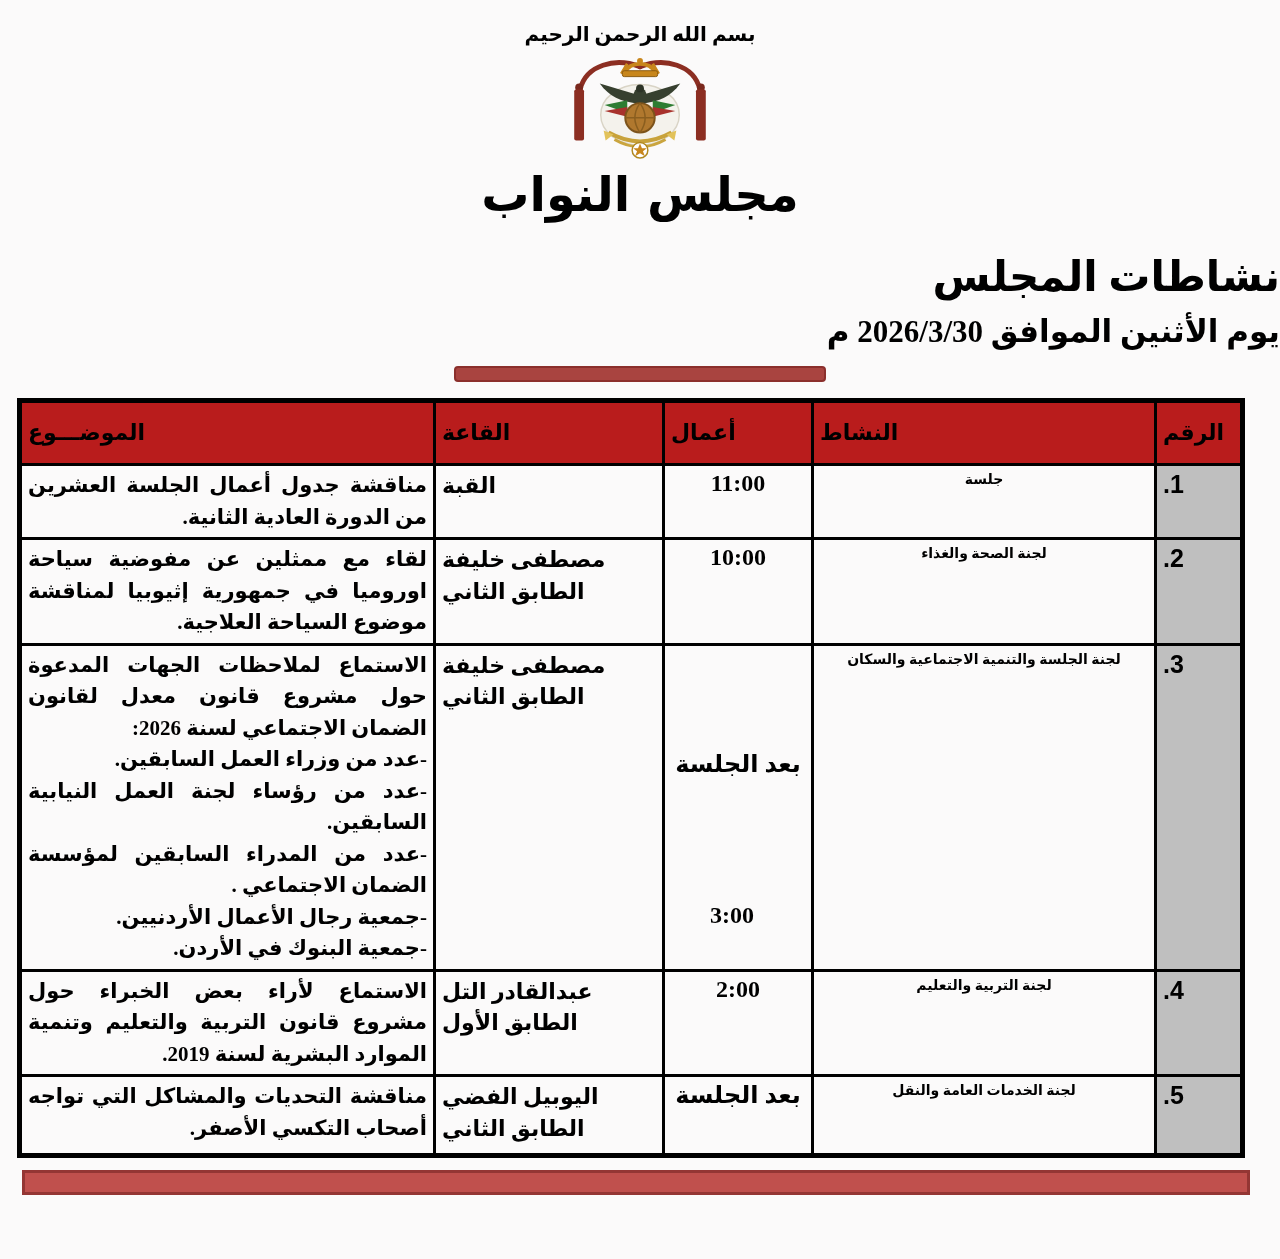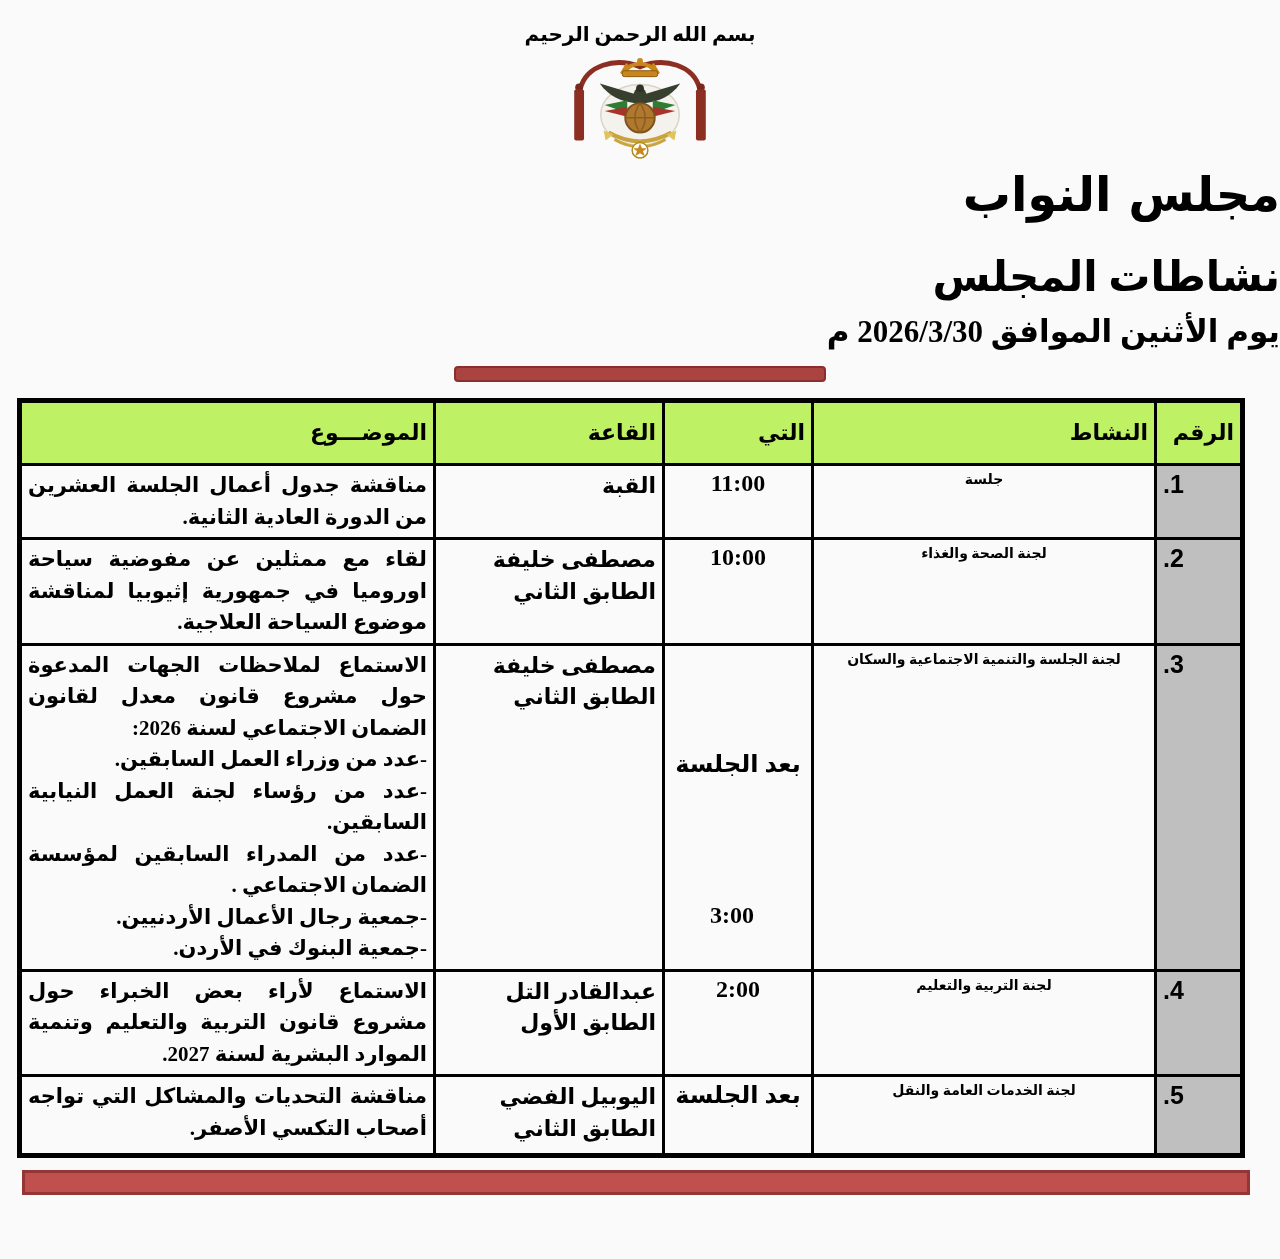--- a/index.html
+++ b/index.html
@@ -12,21 +12,21 @@
   .page{position:relative;width:1280px;height:1259px;}
 
   .bismillah{
     padding-top:22px;text-align:center;
     font-size:20px;font-weight:bold;
   }
 
   .crest{display:block;margin:10px auto 0;width:180px;height:108px;}
 
   .logo-text{
-    font-size:48px;font-weight:bold;
+    text-align:center;font-size:48px;font-weight:bold;
     font-family:"DejaVu Sans","Liberation Sans",sans-serif;
     margin-top:2px;letter-spacing:-1px;
   }
 
   .title{
     text-align:right;font-size:42px;font-weight:bold;margin-top:30px;
   }
   .date-line{
     text-align:right;font-size:31px;font-weight:bold;margin-top:12px;
   }
@@ -41,34 +41,34 @@
     direction:rtl;
     border:5px solid #000;
   }
   .schedule th,.schedule td{
     border:3px solid #000;
     vertical-align:top;
     padding:4px 6px;
     overflow:hidden;
   }
   .schedule th{
-    background:#bef264;
-    font-size:22px;font-weight:bold;text-align:right;vertical-align:middle;
+    background:#b91c1c;
+    font-size:22px;font-weight:bold;text-align:left;vertical-align:middle;
     height:52px;
   }
   .num-cell{
     background:#bfbfbf;
     font-family:"Liberation Sans","DejaVu Sans",sans-serif;
     font-size:25px;font-weight:bold;
     text-align:left;direction:rtl;
     padding:6px 4px 0 8px;
   }
   .act-cell{text-align:center;font-size:14px;font-weight:bold;line-height:1.45;padding-top:8px;}
   .time-cell{text-align:center;font-size:24px;font-weight:bold;padding-top:8px;}
-  .hall-cell{text-align:right;font-size:22px;font-weight:bold;line-height:1.45;white-space:pre-line;padding-top:8px;}
+  .hall-cell{text-align:left;font-size:22px;font-weight:bold;line-height:1.45;white-space:pre-line;padding-top:8px;}
   .subj-cell{
     text-align:justify;text-justify:inter-word;
     font-size:21px;font-weight:bold;line-height:1.5;
     white-space:pre-line;padding:4px 8px;
   }
   .time-cell-r3{position:relative;text-align:center;font-size:24px;font-weight:bold;}
   .time-cell-r3 .t1{position:absolute;top:104px;left:0;right:0;text-align:center;}
   .time-cell-r3 .t2{position:absolute;top:256px;left:0;right:12px;text-align:center;}
 
   .bar-bottom{
@@ -133,21 +133,21 @@
       <col style="width:87px">
         <col style="width:343px">
         <col style="width:149px">
         <col style="width:229px">
         <col style="width:415px">
     </colgroup>
     <thead>
       <tr>
         <th>الرقم</th>
         <th>النشاط</th>
-        <th>التي</th>
+        <th>أعمال</th>
         <th>القاعة</th>
         <th>الموضـــوع</th>
       </tr>
     </thead>
     <tbody>
       <tr style="height:71px;">
         <td class="num-cell">1.</td>
         <td class="act-cell">جلسة</td>
         <td class="time-cell">11:00</td>
         <td class="hall-cell">القبة</td>
@@ -176,21 +176,21 @@
 -عدد من المدراء السابقين لمؤسسة الضمان الاجتماعي .
 -جمعية رجال الأعمال الأردنيين.
 -جمعية البنوك في الأردن.</td>
       </tr>
       <tr style="height:92px;">
         <td class="num-cell">4.</td>
         <td class="act-cell">لجنة التربية والتعليم</td>
         <td class="time-cell">2:00</td>
         <td class="hall-cell">عبدالقادر التل
 الطابق الأول</td>
-        <td class="subj-cell">الاستماع لأراء بعض الخبراء حول مشروع قانون التربية والتعليم وتنمية الموارد البشرية لسنة 2027.</td>
+        <td class="subj-cell">الاستماع لأراء بعض الخبراء حول مشروع قانون التربية والتعليم وتنمية الموارد البشرية لسنة 2019.</td>
       </tr>
       <tr style="height:80px;">
         <td class="num-cell">5.</td>
         <td class="act-cell">لجنة الخدمات العامة والنقل</td>
         <td class="time-cell">بعد الجلسة</td>
         <td class="hall-cell">اليوبيل الفضي
 الطابق الثاني</td>
         <td class="subj-cell">مناقشة التحديات والمشاكل التي تواجه أصحاب التكسي الأصفر.</td>
       </tr>
     </tbody>

